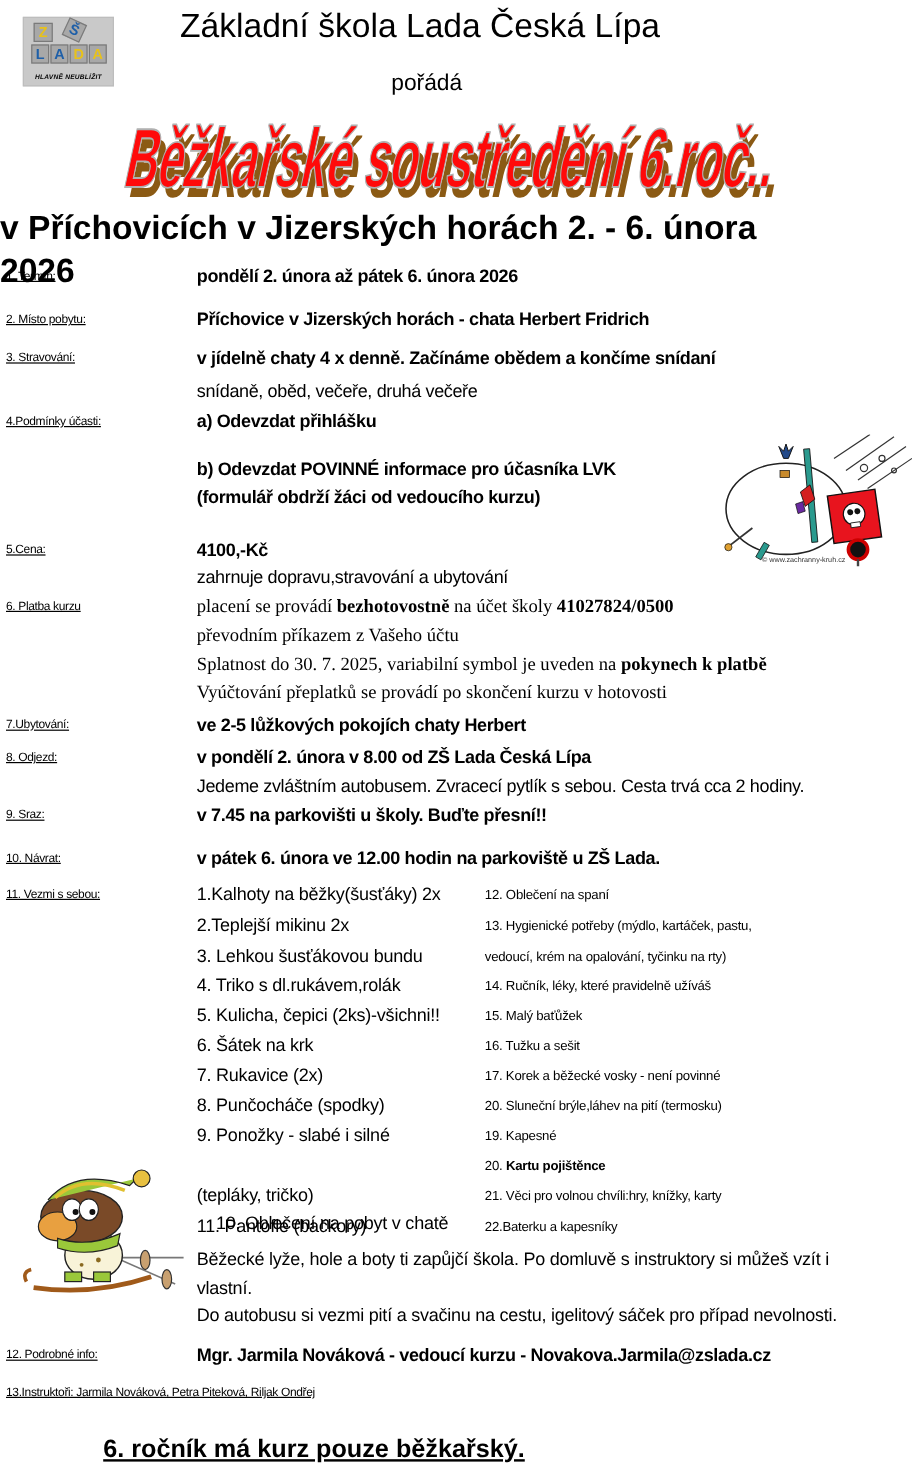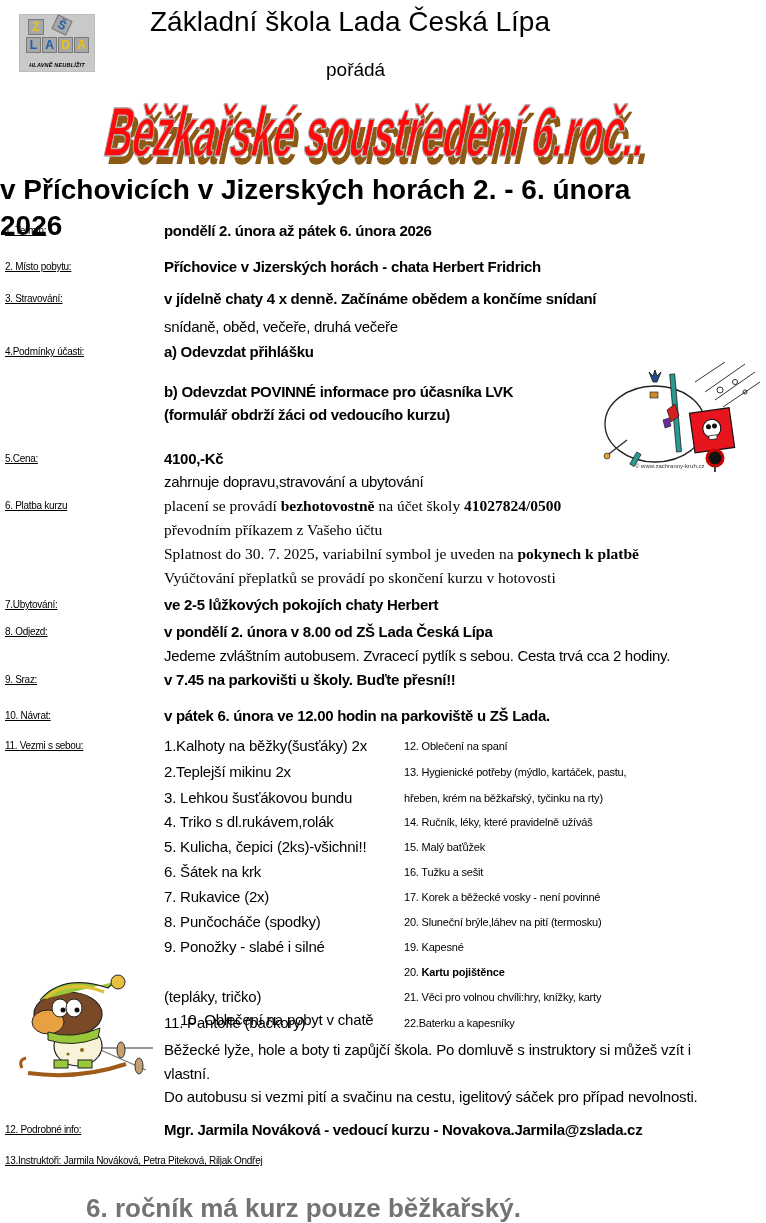--- a/index.html
+++ b/index.html
@@ -13,21 +13,21 @@
   .wordart { left: 88px; top: 78px; width: 580px; height: 90px; }
   .wordart svg { overflow: visible; }
   .subtitle { left: 0; width: 698px; top: 172px; font-size: 28px; font-weight: bold; line-height: 36px; }
   .lbl { left: 5px; font-family: "Liberation Sans", sans-serif; font-size: 10px; text-decoration: underline; line-height: 20px; letter-spacing: -0.3px; }
   .val { left: 164px; font-size: 15px; line-height: 20px; }
   .b { font-weight: bold; }
   .serif { font-family: "Liberation Serif", serif; font-size: 15.5px; }
   .narrow { letter-spacing: -0.3px; }
   .col2 { left: 404px; font-size: 11px; line-height: 20px; letter-spacing: -0.2px; }
   .col1 { left: 164px; font-size: 15px; line-height: 20px; letter-spacing: -0.2px; }
-  .footer-red { left: 86px; top: 1195px; color: #737373; font-size: 26px; font-weight: bold; line-height: 26px; }
+  .footer-red { left: 86px; top: 1195px; color: #000000; font-size: 21px; font-weight: bold; line-height: 26px; text-decoration: underline; }
   .illus { }
 </style>
 </head>
 <body>
 
 <div class="abs logo">
   <div class="tile" style="left:8px;top:4px;width:14px;height:14px;color:#e8c21a;">Z</div>
   <div class="tile" style="left:34px;top:2px;width:14px;height:14px;color:#1e5fa8;transform:rotate(25deg);">Š</div>
   <div class="tile" style="left:6px;top:22px;width:13px;height:14px;color:#1e5fa8;">L</div>
   <div class="tile" style="left:22px;top:22px;width:13px;height:14px;color:#1e5fa8;">A</div>
@@ -135,21 +135,21 @@
 <div class="abs col1" style="top:862px;">6. Šátek na krk</div>
 <div class="abs col1" style="top:887px;">7. Rukavice (2x)</div>
 <div class="abs col1" style="top:912px;">8. Punčocháče (spodky)</div>
 <div class="abs col1" style="top:937px;">9. Ponožky - slabé i silné</div>
 <div class="abs col1" style="top:1010px;margin-left:16px;">10. Oblečení na pobyt v chatě</div>
 <div class="abs col1" style="top:987px;">(tepláky, tričko)</div>
 <div class="abs col1" style="top:1013px;">11. Pantofle (bačkory)</div>
 
 <div class="abs col2" style="top:736px;">12. Oblečení na spaní</div>
 <div class="abs col2" style="top:762px;">13. Hygienické potřeby (mýdlo, kartáček, pastu,</div>
-<div class="abs col2" style="top:788px;">hřeben, krém na běžkařský, tyčinku na rty)</div>
+<div class="abs col2" style="top:788px;">vedoucí, krém na opalování, tyčinku na rty)</div>
 <div class="abs col2" style="top:812px;">14. Ručník, léky, které pravidelně užíváš</div>
 <div class="abs col2" style="top:837px;">15. Malý baťůžek</div>
 <div class="abs col2" style="top:862px;">16. Tužku a sešit</div>
 <div class="abs col2" style="top:887px;">17. Korek a běžecké vosky - není povinné</div>
 <div class="abs col2" style="top:912px;">20. Sluneční brýle,láhev na pití (termosku)</div>
 <div class="abs col2" style="top:937px;">19. Kapesné</div>
 <div class="abs col2" style="top:962px;"><span>20. </span><b>Kartu pojištěnce</b></div>
 <div class="abs col2" style="top:987px;">21. Věci pro volnou chvíli:hry, knížky, karty</div>
 <div class="abs col2" style="top:1013px;">22.Baterku a kapesníky</div>
 

